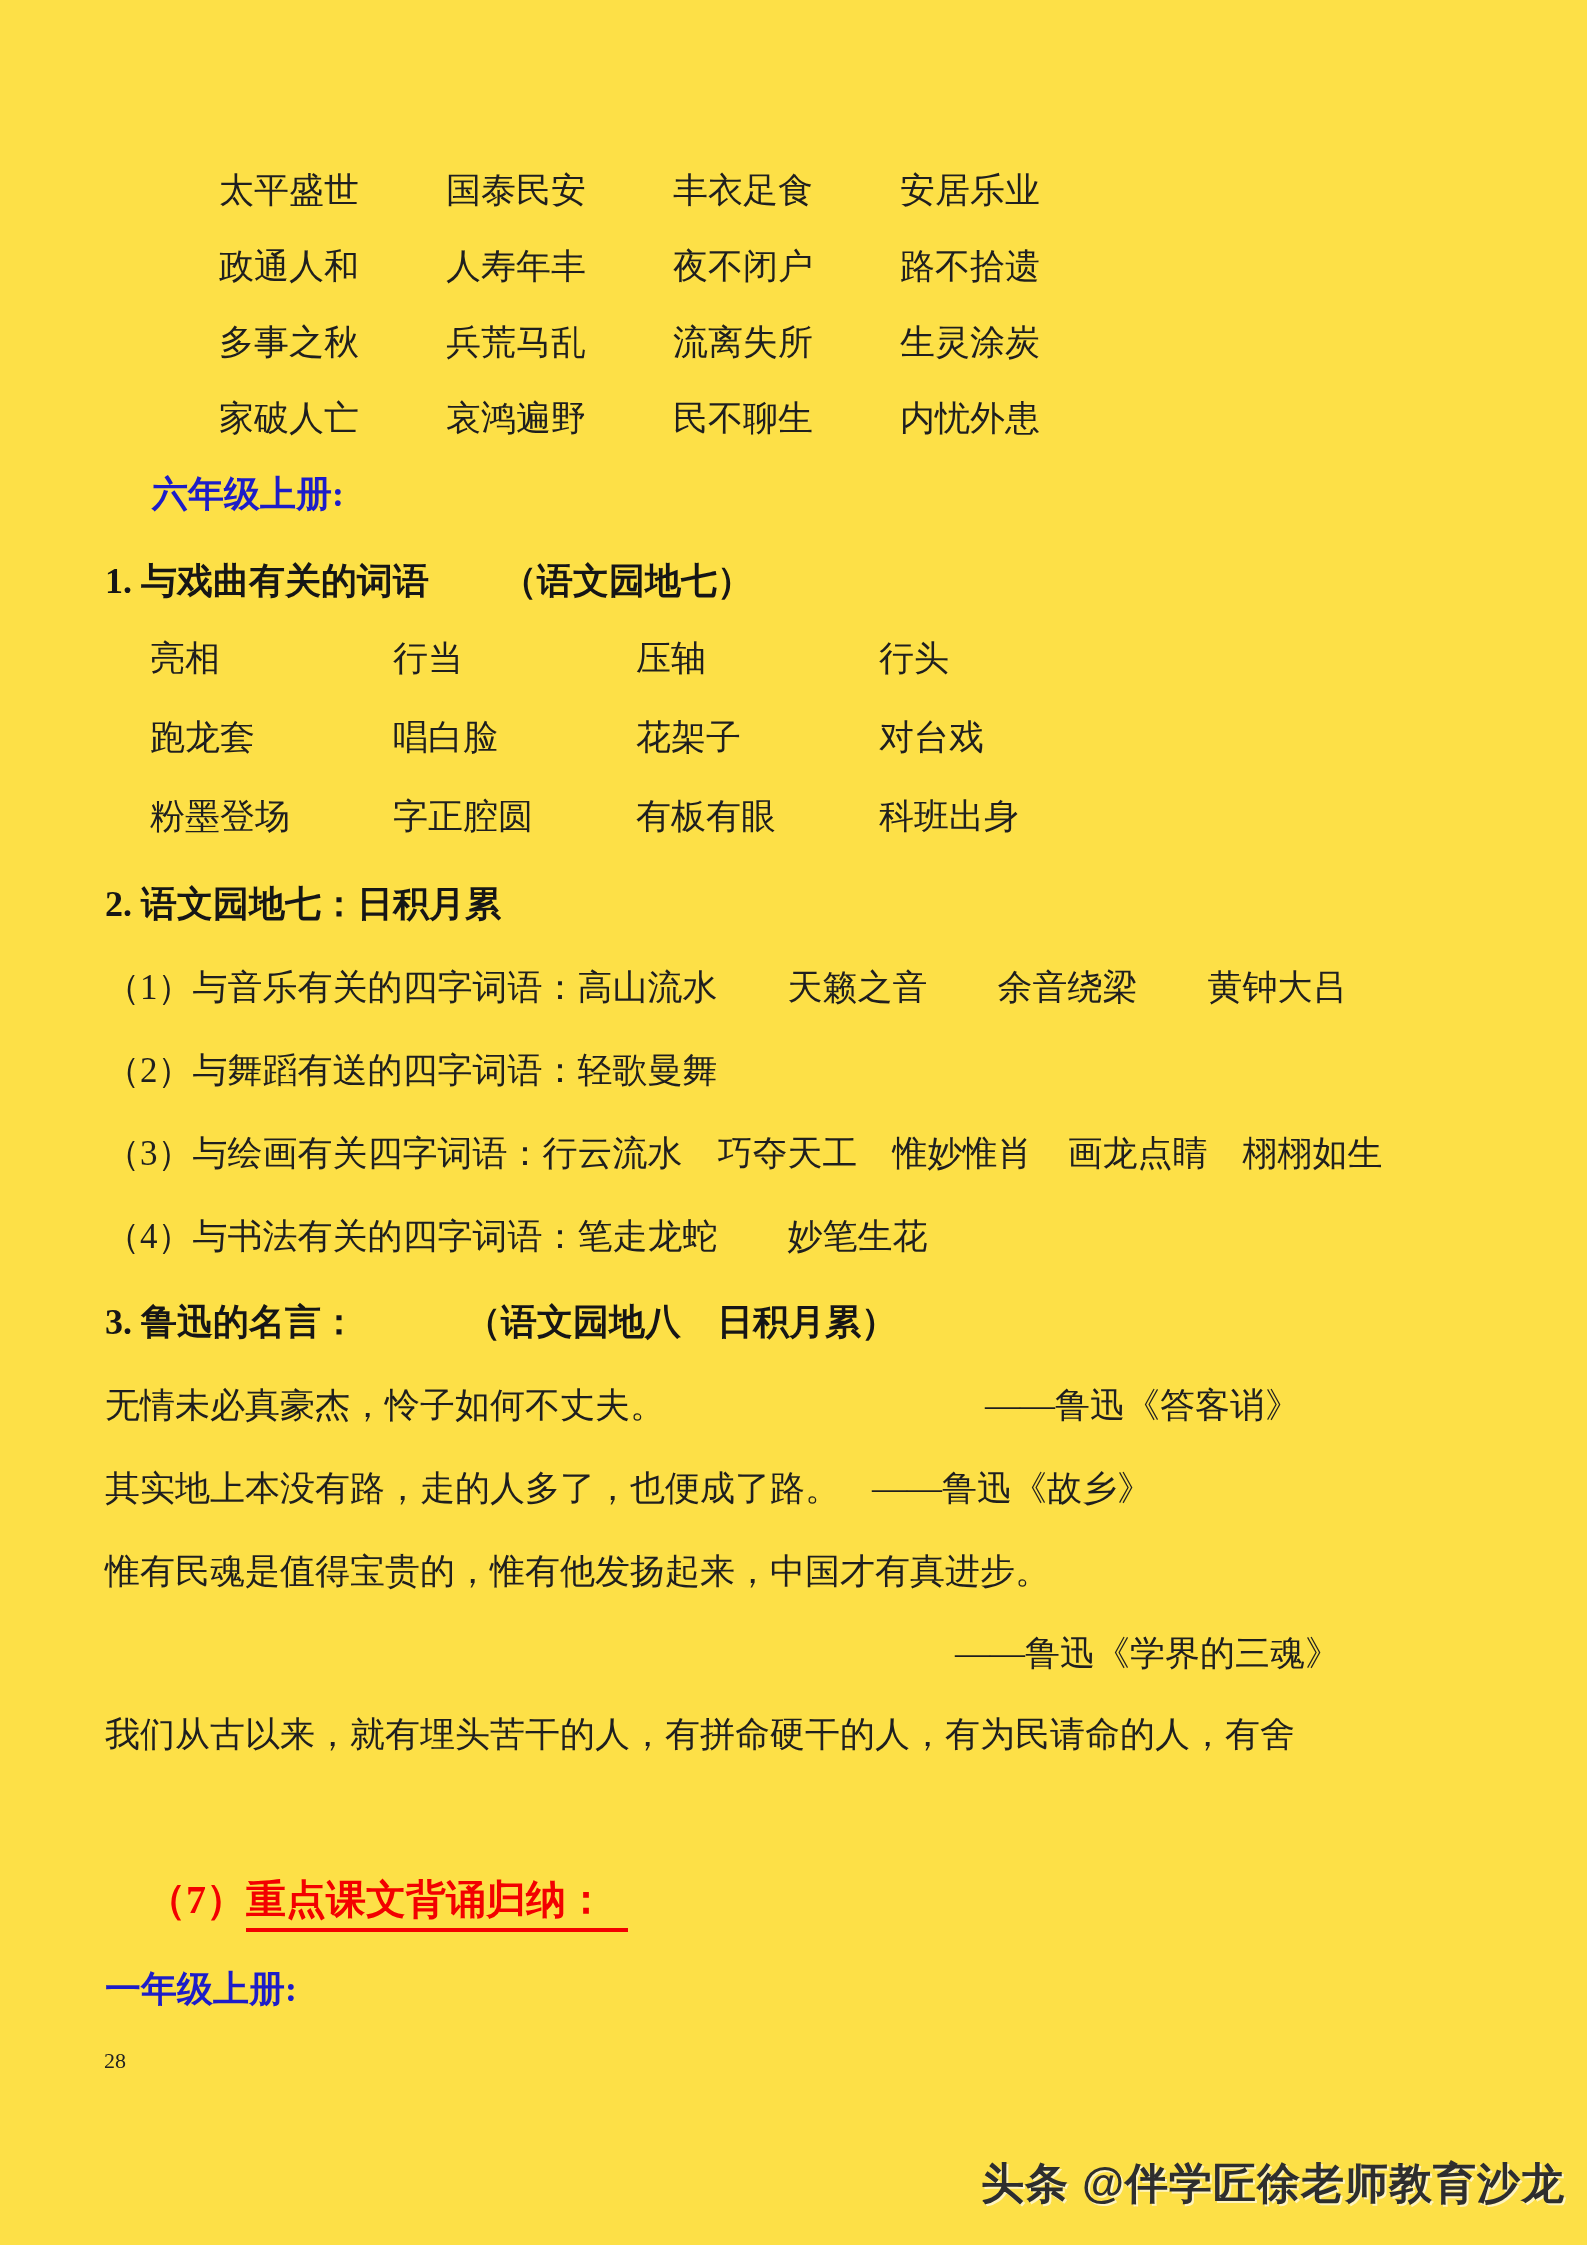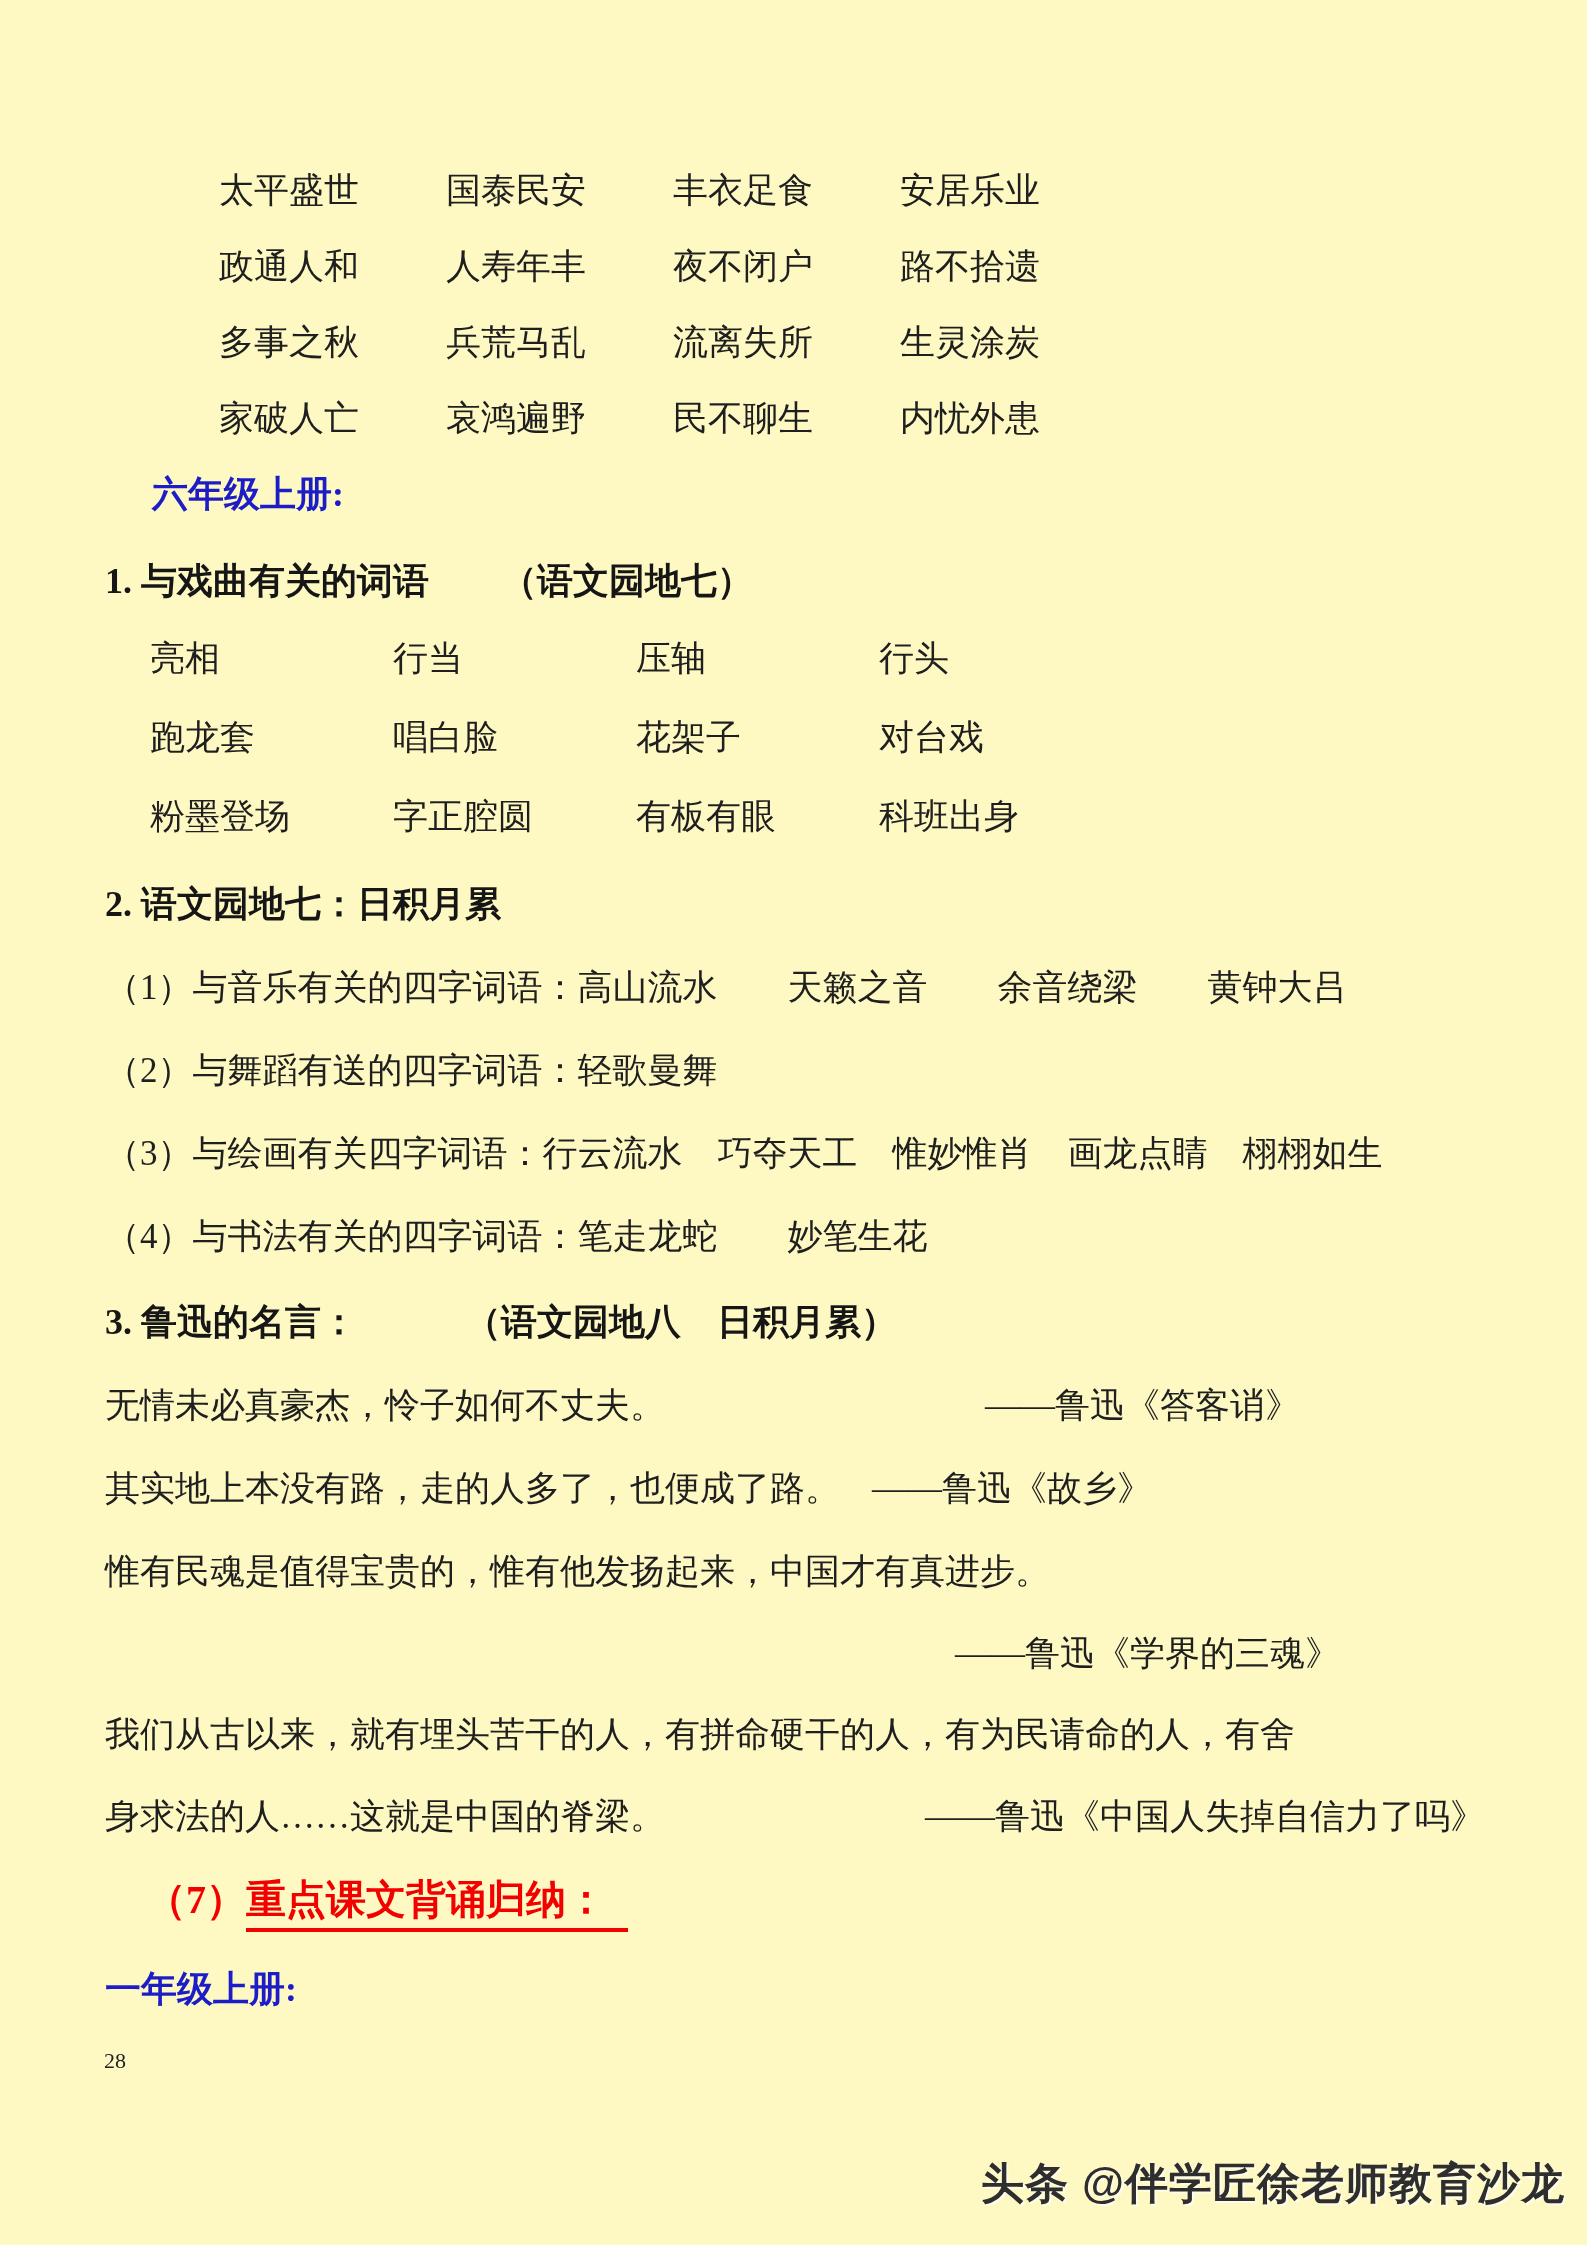--- a/index.html
+++ b/index.html
@@ -1,20 +1,20 @@
 <!DOCTYPE html>
 <html><head>
 <meta charset="utf-8">
 <style>
   html,body{margin:0;padding:0;background:#e8e8e8;}
   .page{
     position:relative;
     width:1587px;height:2245px;
     margin:0 auto;
-    background:#fef9c3;
+    background:#fde047;
     font-family:"Liberation Serif","DejaVu Serif",serif;
     color:#1f1f1f;
     font-size:35px;
     line-height:1.2;
     overflow:hidden;
   }
   .abs{position:absolute;white-space:nowrap;}
 
   
   .idiom-table{top:173px;left:219px;display:grid;grid-template-columns:repeat(4,227px);row-gap:40px;line-height:36px;}
@@ -102,24 +102,20 @@
 
   <div class="abs quote" style="top:1468px;left:105px;right:0;">
     <span>其实地上本没有路，走的人多了，也便成了路。</span>
     <span class="attr" style="left:767px;">——鲁迅《故乡》</span>
   </div>
 
   <div class="abs quote" style="top:1633px;left:955px;">——鲁迅《学界的三魂》</div>
 
   <div class="abs quote" style="top:1714px;left:105px;">我们从古以来，就有埋头苦干的人，有拼命硬干的人，有为民请命的人，有舍</div>
 
-  <div class="abs quote" style="top:1796px;left:105px;right:0;">
-    <span>身求法的人……这就是中国的脊梁。</span>
-    <span class="attr" style="left:820px;">——鲁迅《中国人失掉自信力了吗》</span>
-  </div>
 
   <div class="abs red-head" style="top:1876px;left:130px;">
     <span>（7）</span><span class="underlined">重点课文背诵归纳：</span>
   </div>
 
   <div class="abs h-blue" style="top:1968px;left:105px;">一年级上册:</div>
 
   <div class="abs page-num" style="top:2048px;left:104px;">28</div>
 
   <div class="abs watermark" style="top:2158px;right:22px;">头条 @伴学匠徐老师教育沙龙</div>

